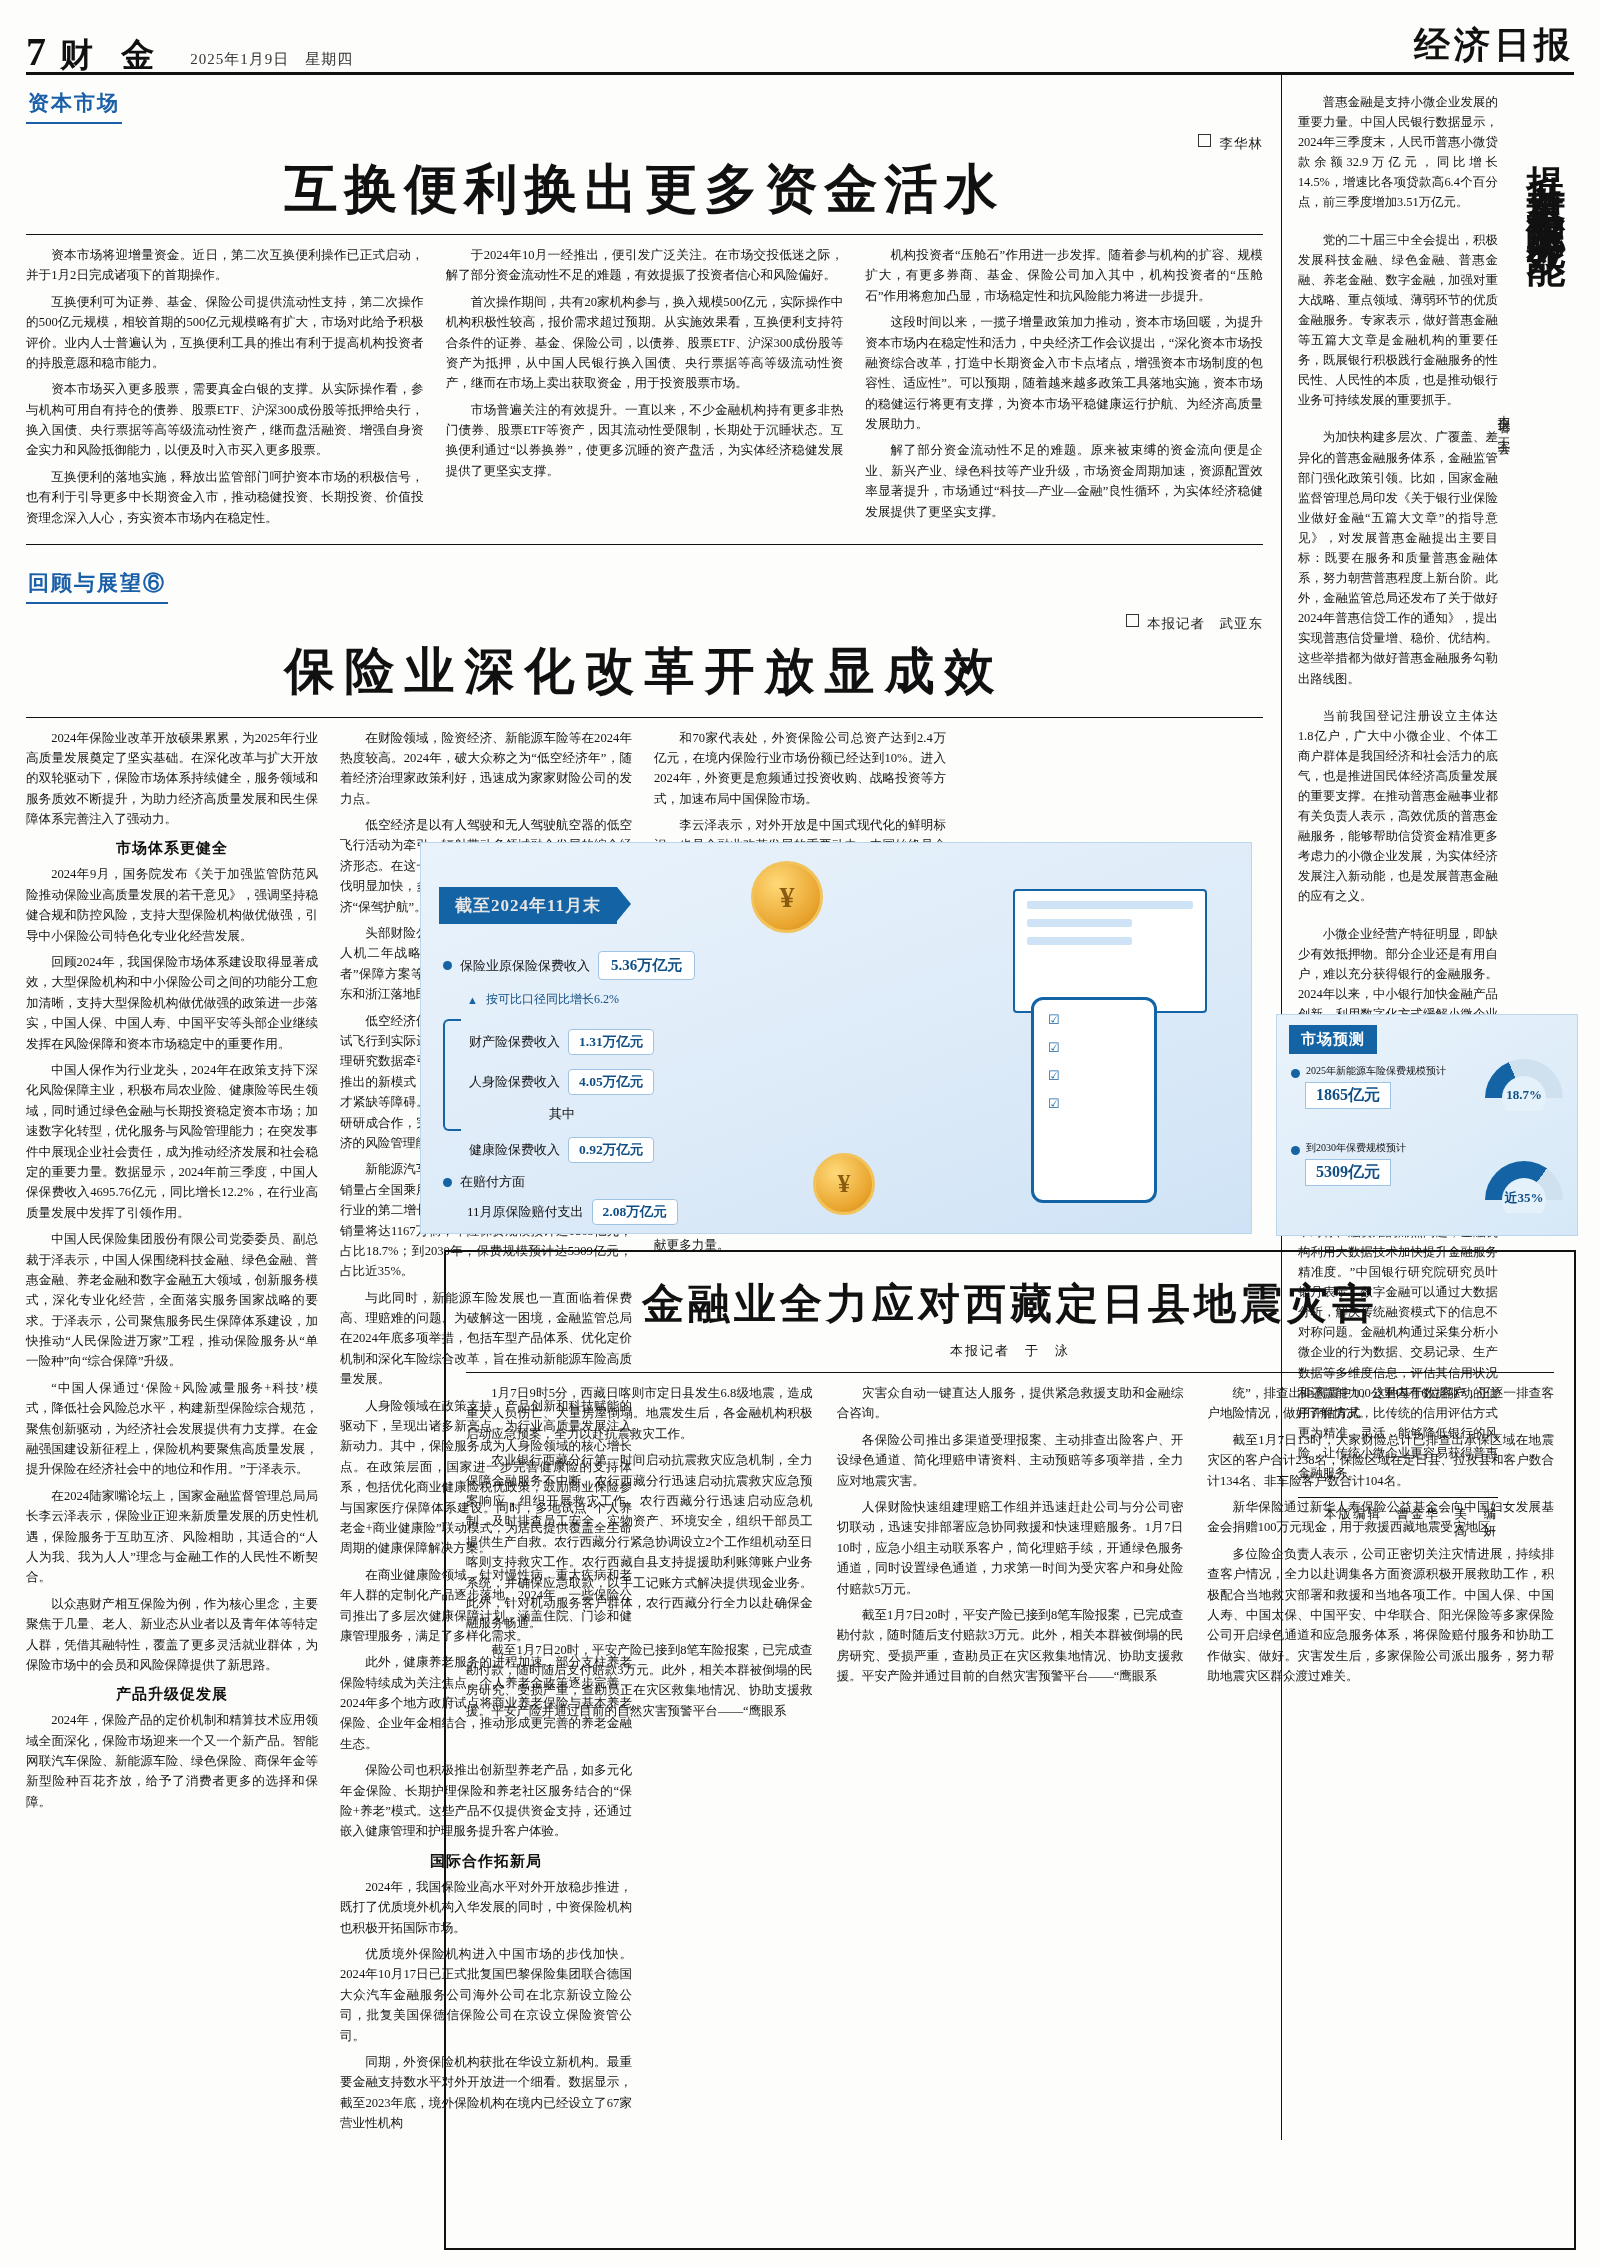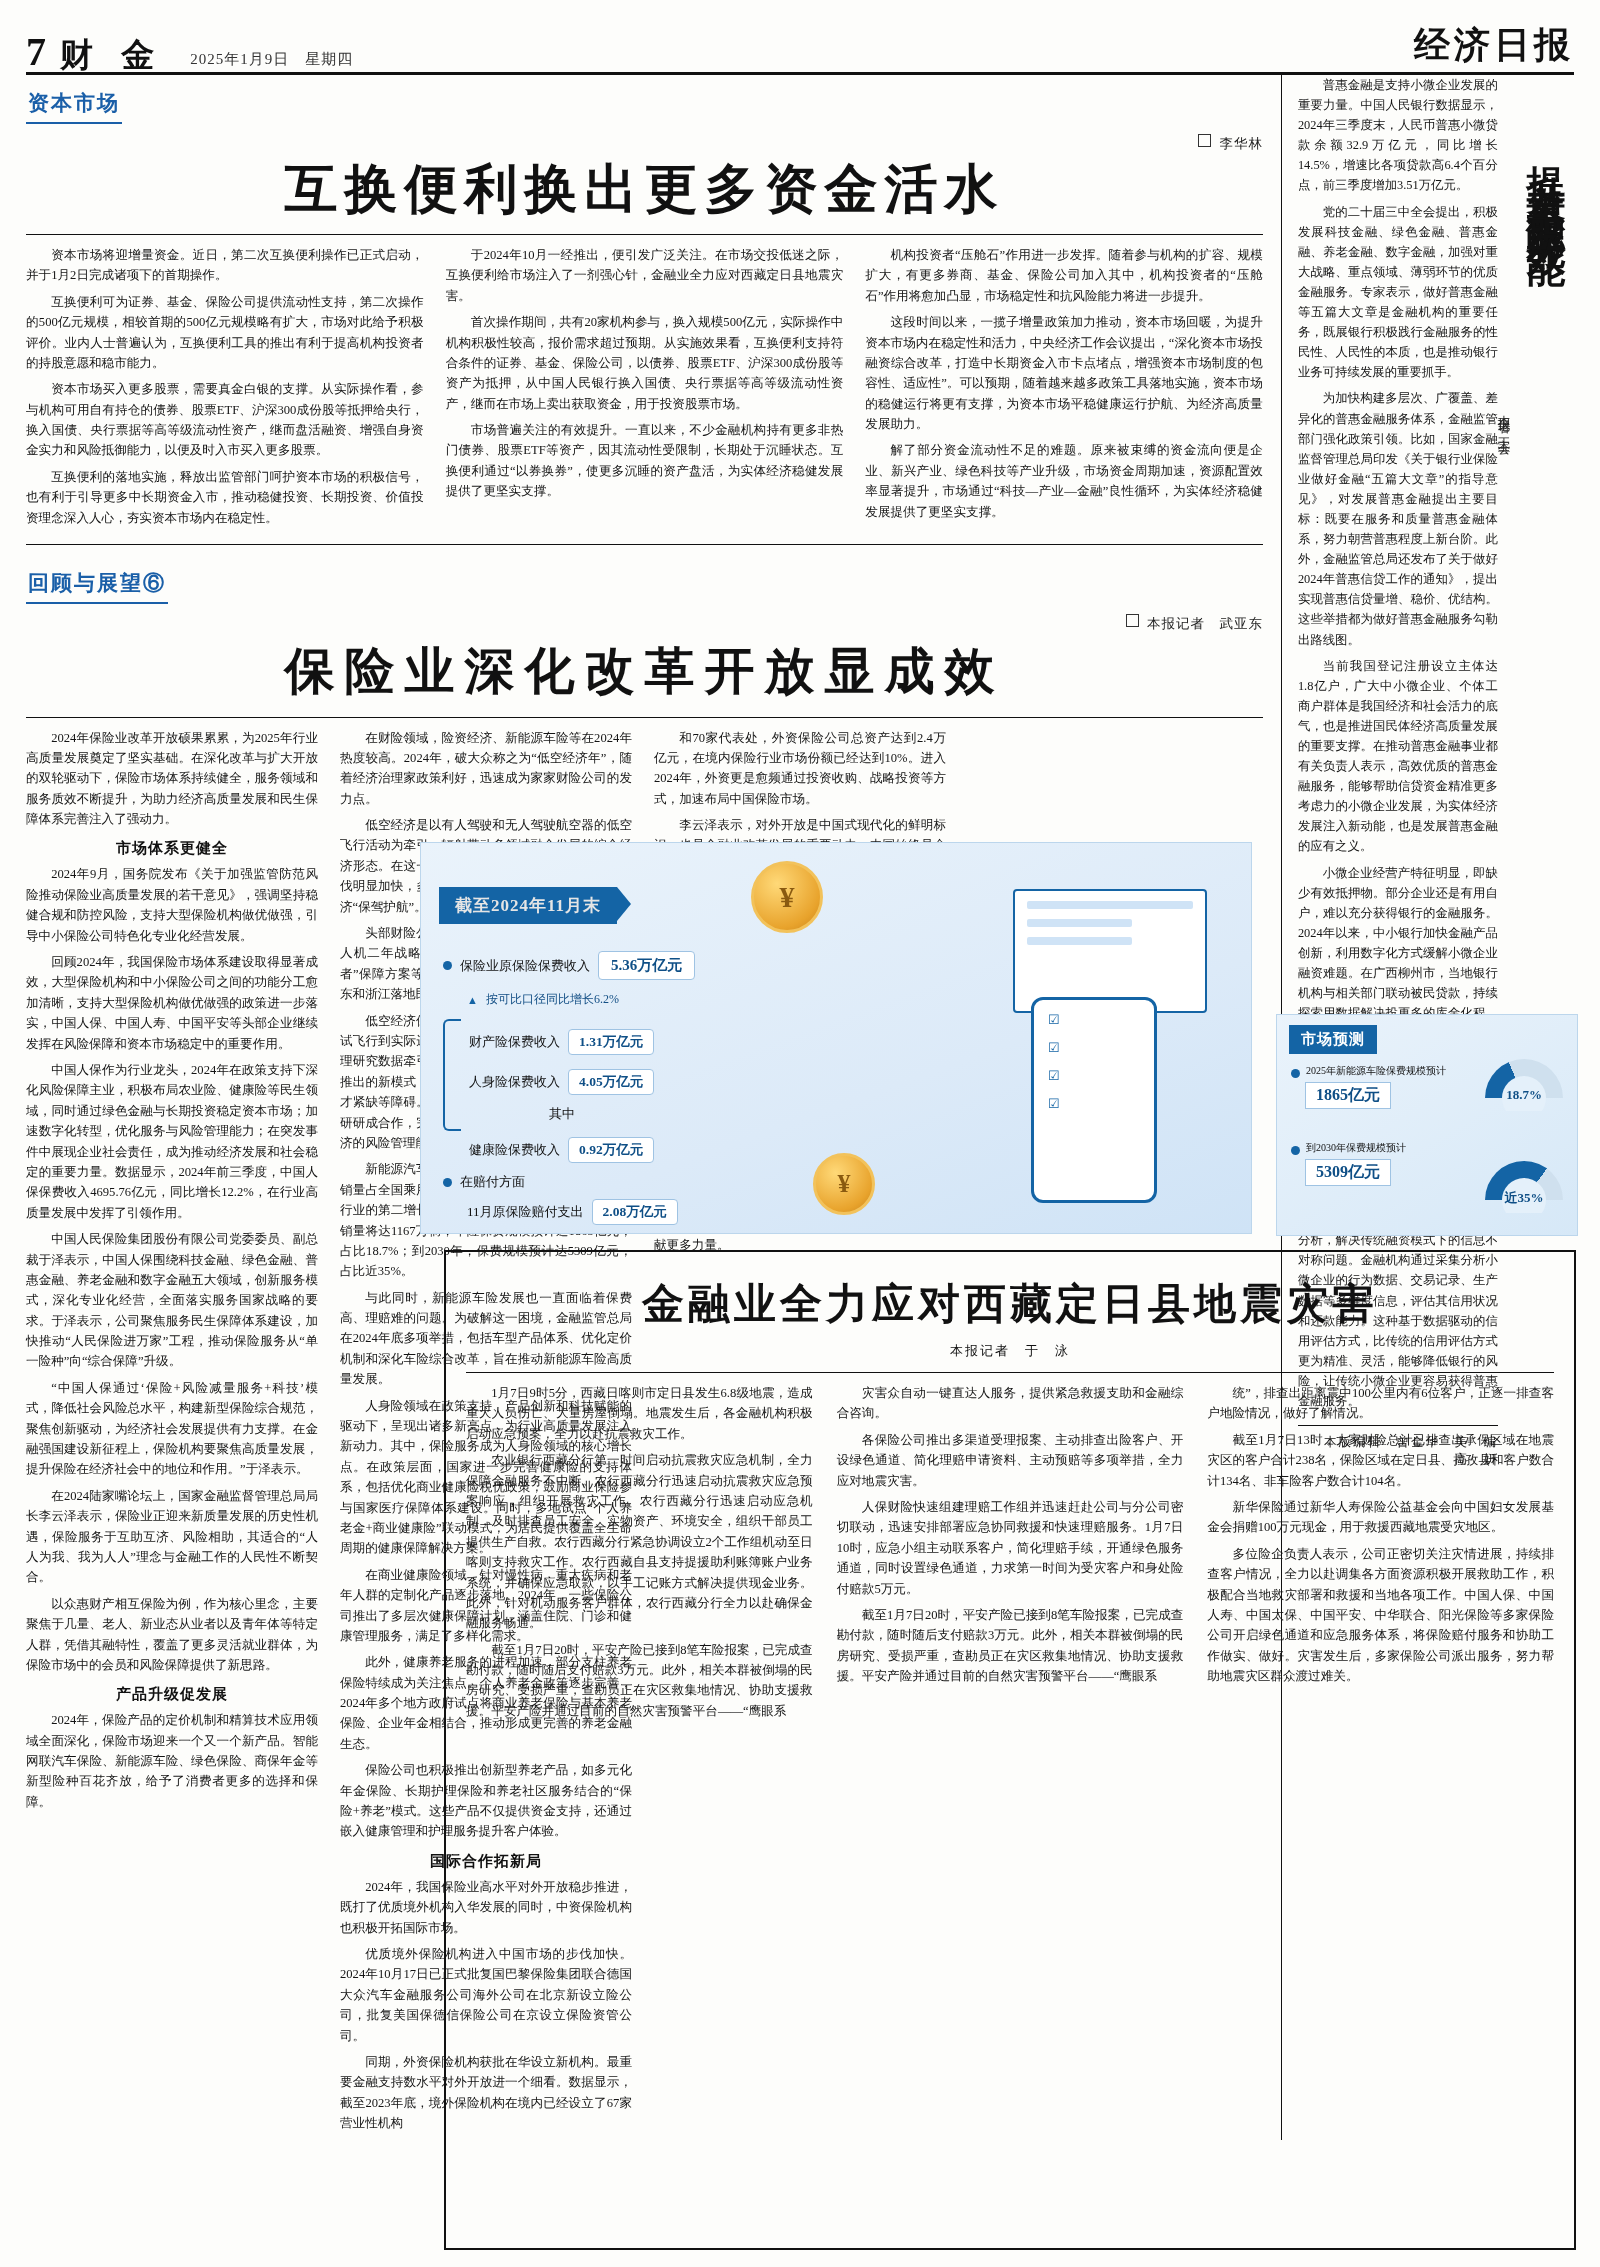--- a/index.html
+++ b/index.html
@@ -101,21 +101,21 @@
     position:absolute;right:4px;top:60px;
     writing-mode:vertical-rl;
     font-size:39px;font-weight:bold;letter-spacing:9px;
     line-height:1.25;height:780px;
   }
   .vbyline{
     position:absolute;right:62px;top:330px;
     writing-mode:vertical-rl;font-size:12.5px;letter-spacing:2px;color:#222;
   }
   .rail-col{width:200px;}
-  .rail-col p.body{font-size:12.4px;}
+  .rail-col p.body{font-size:12.4px;margin-top:17px;}
   .rail-credit{
     font-size:12.5px;text-align:right;margin-top:14px;letter-spacing:2px;
     border-top:1px solid #111;padding-top:8px;
   }
 
   
   .infographic{
     position:absolute;left:420px;top:828px;width:830px;height:390px;
     background:linear-gradient(160deg,#eaf3fb 0%,#dceaf8 60%,#cfe3f6 100%);
     border:1px solid #bcd6ec;
@@ -234,21 +234,21 @@
         <div class="headline1">互换便利换出更多资金活水</div>
         <div class="rule-thin"></div>
         <div class="cols3">
           <div class="col">
             <p class="body">资本市场将迎增量资金。近日，第二次互换便利操作已正式启动，并于1月2日完成诸项下的首期操作。</p>
             <p class="body">互换便利可为证券、基金、保险公司提供流动性支持，第二次操作的500亿元规模，相较首期的500亿元规模略有扩大，市场对此给予积极评价。业内人士普遍认为，互换便利工具的推出有利于提高机构投资者的持股意愿和稳市能力。</p>
             <p class="body">资本市场买入更多股票，需要真金白银的支撑。从实际操作看，参与机构可用自有持仓的债券、股票ETF、沪深300成份股等抵押给央行，换入国债、央行票据等高等级流动性资产，继而盘活融资、增强自身资金实力和风险抵御能力，以便及时入市买入更多股票。</p>
             <p class="body">互换便利的落地实施，释放出监管部门呵护资本市场的积极信号，也有利于引导更多中长期资金入市，推动稳健投资、长期投资、价值投资理念深入人心，夯实资本市场内在稳定性。</p>
           </div>
           <div class="col">
-            <p class="body">于2024年10月一经推出，便引发广泛关注。在市场交投低迷之际，互换便利给市场注入了一剂强心针，金融业全力应对西藏定日县地震灾害。</p>
+            <p class="body">于2024年10月一经推出，便引发广泛关注。在市场交投低迷之际，解了部分资金流动性不足的难题，有效提振了投资者信心和风险偏好。</p>
             <p class="body">首次操作期间，共有20家机构参与，换入规模500亿元，实际操作中机构积极性较高，报价需求超过预期。从实施效果看，互换便利支持符合条件的证券、基金、保险公司，以债券、股票ETF、沪深300成份股等资产为抵押，从中国人民银行换入国债、央行票据等高等级流动性资产，继而在市场上卖出获取资金，用于投资股票市场。</p>
             <p class="body">市场普遍关注的有效提升。一直以来，不少金融机构持有更多非热门债券、股票ETF等资产，因其流动性受限制，长期处于沉睡状态。互换便利通过“以券换券”，使更多沉睡的资产盘活，为实体经济稳健发展提供了更坚实支撑。</p>
           </div>
           <div class="col">
             <p class="body">机构投资者“压舱石”作用进一步发挥。随着参与机构的扩容、规模扩大，有更多券商、基金、保险公司加入其中，机构投资者的“压舱石”作用将愈加凸显，市场稳定性和抗风险能力将进一步提升。</p>
             <p class="body">这段时间以来，一揽子增量政策加力推动，资本市场回暖，为提升资本市场内在稳定性和活力，中央经济工作会议提出，“深化资本市场投融资综合改革，打造中长期资金入市卡点堵点，增强资本市场制度的包容性、适应性”。可以预期，随着越来越多政策工具落地实施，资本市场的稳健运行将更有支撑，为资本市场平稳健康运行护航、为经济高质量发展助力。</p>
             <p class="body">解了部分资金流动性不足的难题。原来被束缚的资金流向便是企业、新兴产业、绿色科技等产业升级，市场资金周期加速，资源配置效率显著提升，市场通过“科技—产业—金融”良性循环，为实体经济稳健发展提供了更坚实支撑。</p>
           </div>
         </div>
       </div>

